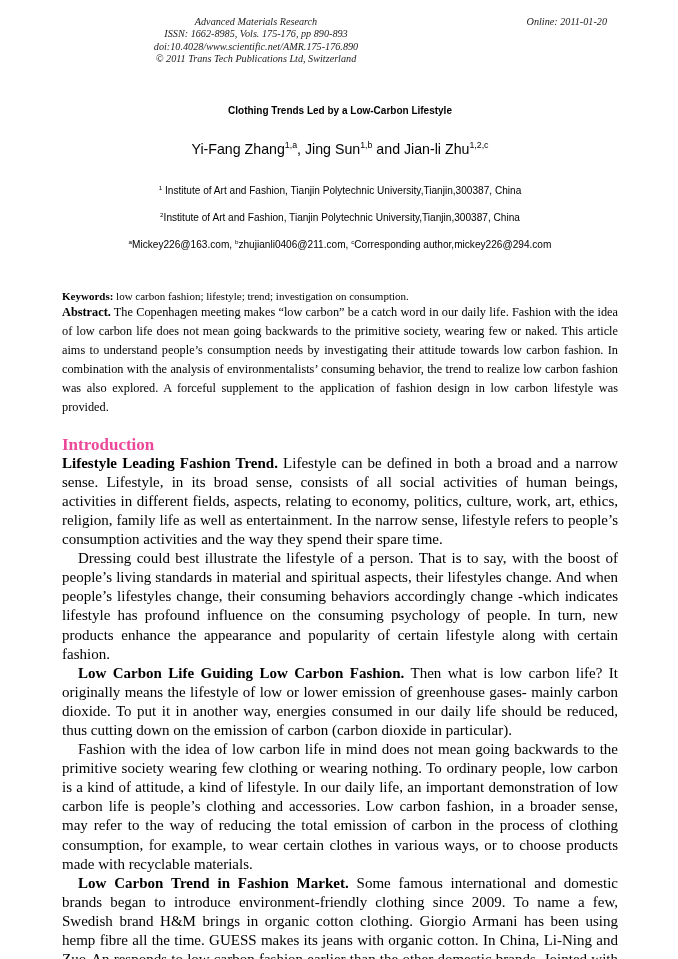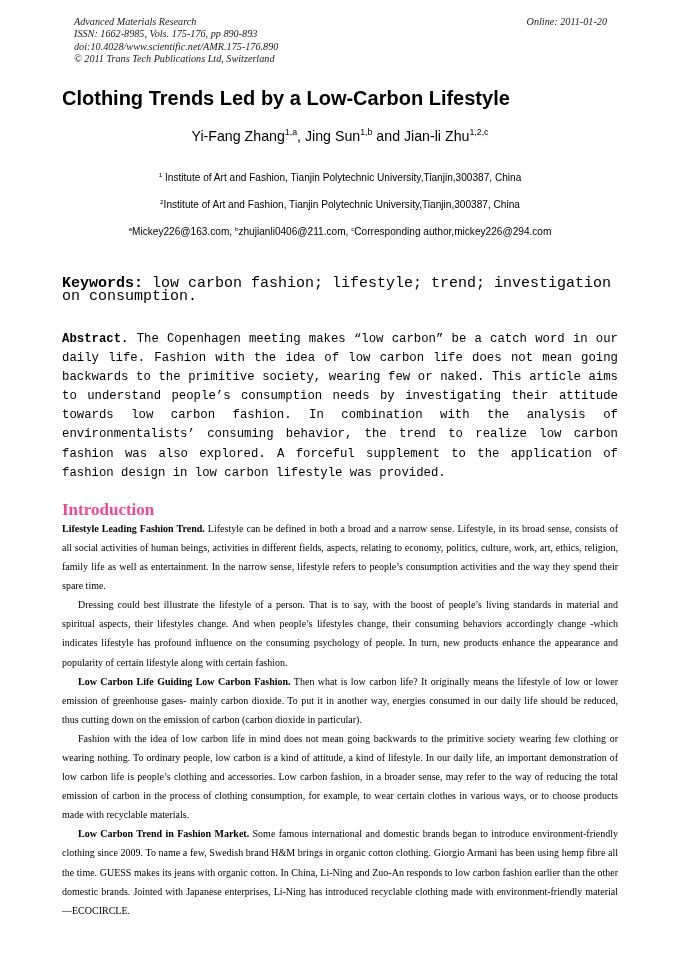--- a/index.html
+++ b/index.html
@@ -29,44 +29,46 @@
     position: relative;
     font-family: "Liberation Serif", "DejaVu Serif", serif;
     font-style: italic;
     font-size: 10.2px;
     line-height: 12.4px;
     color: #1a1a1a;
     height: 52px;
   }
   .journal-header .meta-left {
     position: absolute;
-    left: 12px;
+    left: 4px;
     top: 0;
     width: 380px;
+    text-align: center;
   }
   .journal-header .meta-right {
     position: absolute;
     right: 11px;
     top: 0;
     text-align: right;
     white-space: nowrap;
   }
   .journal-header .meta-line {
     display: block;
     white-space: nowrap;
   }
 
   
   .paper-title {
     font-family: "Liberation Sans", "DejaVu Sans", sans-serif;
     font-weight: bold;
-    font-size: 20px;
+    font-size: 10px;
     line-height: 18px;
-    color: #000000;
-    margin-top: 21px;
+    text-align: center;
+    color: #000000;
+    margin-top: 34px;
   }
 
   
   .authors {
     font-family: "Liberation Sans", "DejaVu Sans", sans-serif;
     font-size: 14.2px;
     line-height: 18px;
     text-align: center;
     color: #000000;
     margin-top: 20px;
@@ -95,60 +97,58 @@
     font-family: "Liberation Sans", "DejaVu Sans", sans-serif;
     font-size: 10.1px;
     line-height: 13px;
     text-align: center;
     color: #000000;
     margin-bottom: 0;
   }
 
   
   .keywords {
-    font-family: Liberation Mono, monospace;
-    font-size: 15px;
+    font-family: Liberation Serif, serif;
+    font-size: 11px;
     line-height: 13px;
     color: #000000;
     margin-top: 39px;
     text-align: left;
   }
   .keywords .kw-label {
     font-weight: bold;
   }
 
   
   .serif-block {
     font-family: "Liberation Serif", "DejaVu Serif", serif;
     font-size: 12.3px;
     line-height: 19.1px;
     color: #000000;
     text-align: justify;
     text-justify: inter-word;
   }
   .abstract {
-    margin-top: 27px;
-    font-family: Liberation Mono, monospace;
   }
   .abstract .lead-label {
     font-weight: bold;
   }
 
   .section-heading {
     font-family: "Liberation Serif", "DejaVu Serif", serif;
     font-weight: bold;
     font-size: 17px;
     line-height: 19.1px;
     color: #ec4899;
     margin-top: 17px;
   }
 
   .para {
     font-family: "Liberation Serif", "DejaVu Serif", serif;
-    font-size: 10px;
+    font-size: 15px;
     line-height: 19.1px;
     color: #000000;
     text-align: justify;
     text-justify: inter-word;
     margin: 0;
   }
   .para.indent {
     text-indent: 16px;
   }
   .para .run-in {

